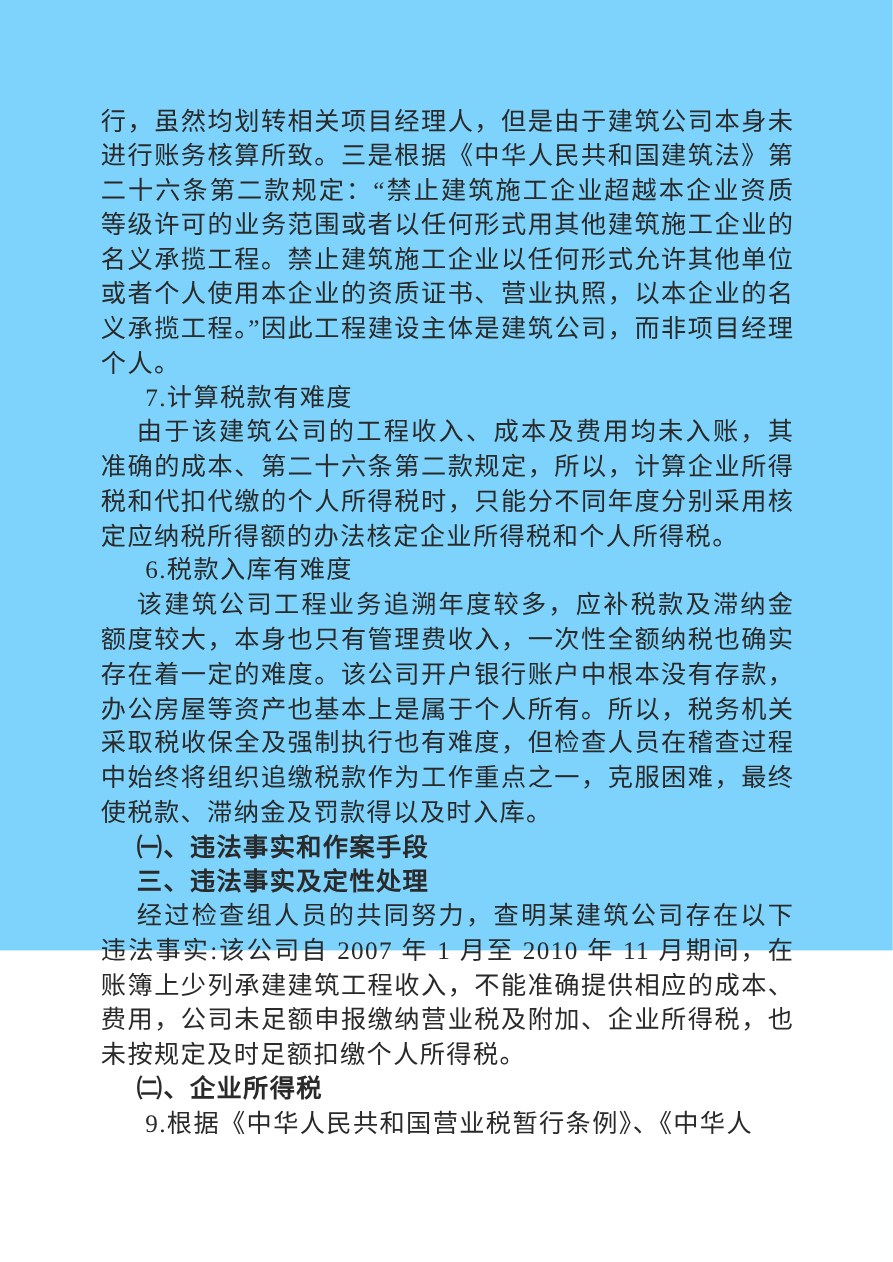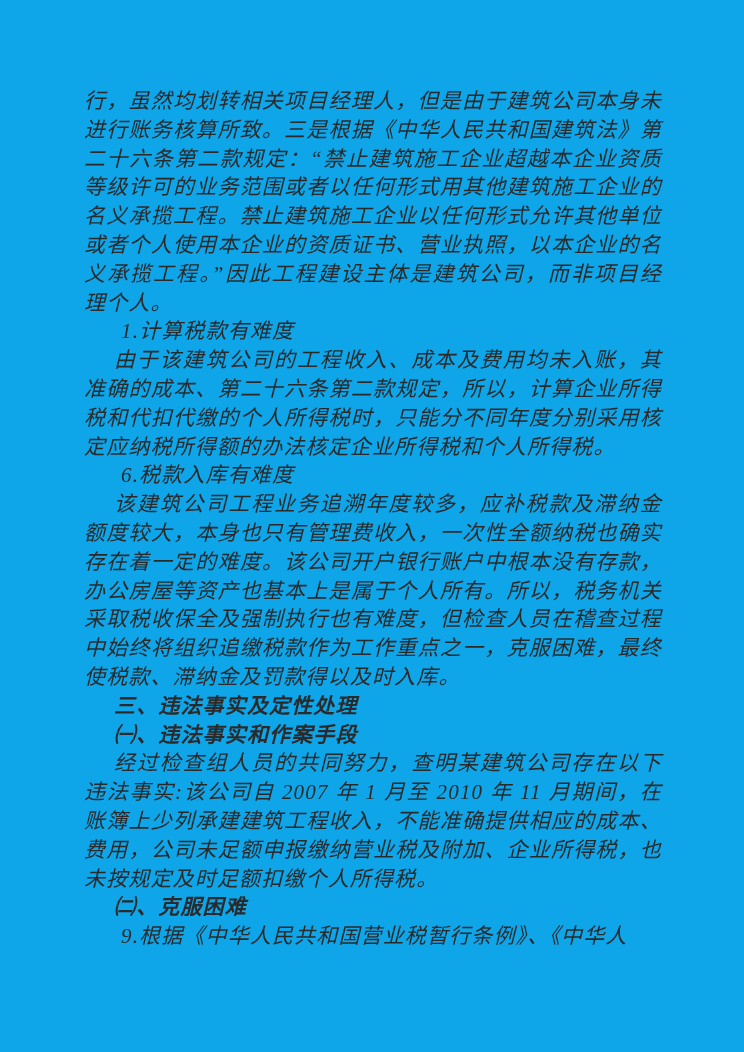--- a/index.html
+++ b/index.html
@@ -8,23 +8,22 @@
     background: #ffffff;
   }
   body {
     width: 744px;
     height: 1052px;
     overflow: hidden;
   }
   .doc-page {
     position: relative;
     width: 744px;
-    height: 1052px;
-    background: #0ea5e9;
-    font-style: italic;
+    height: 792px;
+    background: #7dd3fc;
   }
   .text-block {
     position: absolute;
     left: 84px;
     top: 87px;
     width: 578px;
   }
   .text-block p {
     margin: 0;
     padding: 0;
@@ -51,32 +50,32 @@
   }
 </style>
 </head>
 <body>
 
 <div class="doc-page">
   <div class="text-block">
 
     <p class="para-cont">行，虽然均划转相关项目经理人，但是由于建筑公司本身未进行账务核算所致。三是根据《中华人民共和国建筑法》第二十六条第二款规定：“禁止建筑施工企业超越本企业资质等级许可的业务范围或者以任何形式用其他建筑施工企业的名义承揽工程。禁止建筑施工企业以任何形式允许其他单位或者个人使用本企业的资质证书、营业执照，以本企业的名义承揽工程。”因此工程建设主体是建筑公司，而非项目经理个人。</p>
 
-    <p class="para-number">1.计算税款有难度</p>
+    <p class="para-number">7.计算税款有难度</p>
 
     <p class="para-body">由于该建筑公司的工程收入、成本及费用均未入账，其准确的成本、第二十六条第二款规定，所以，计算企业所得税和代扣代缴的个人所得税时，只能分不同年度分别采用核定应纳税所得额的办法核定企业所得税和个人所得税。</p>
 
     <p class="para-number">6.税款入库有难度</p>
 
     <p class="para-body">该建筑公司工程业务追溯年度较多，应补税款及滞纳金额度较大，本身也只有管理费收入，一次性全额纳税也确实存在着一定的难度。该公司开户银行账户中根本没有存款，办公房屋等资产也基本上是属于个人所有。所以，税务机关采取税收保全及强制执行也有难度，但检查人员在稽查过程中始终将组织追缴税款作为工作重点之一，克服困难，最终使税款、滞纳金及罚款得以及时入库。</p>
 
+    <p class="para-heading">㈠、违法事实和作案手段</p>
+
     <p class="para-heading">三、违法事实及定性处理</p>
-
-    <p class="para-heading">㈠、违法事实和作案手段</p>
 
     <p class="para-body">经过检查组人员的共同努力，查明某建筑公司存在以下违法事实:该公司自 2007 年 1 月至 2010 年 11 月期间，在账簿上少列承建建筑工程收入，不能准确提供相应的成本、费用，公司未足额申报缴纳营业税及附加、企业所得税，也未按规定及时足额扣缴个人所得税。</p>
 
-    <p class="para-heading">㈡、克服困难</p>
+    <p class="para-heading">㈡、企业所得税</p>
 
     <p class="para-number">9.根据《中华人民共和国营业税暂行条例》、《中华人</p>
 
   </div>
 </div>
 
 </body></html>

